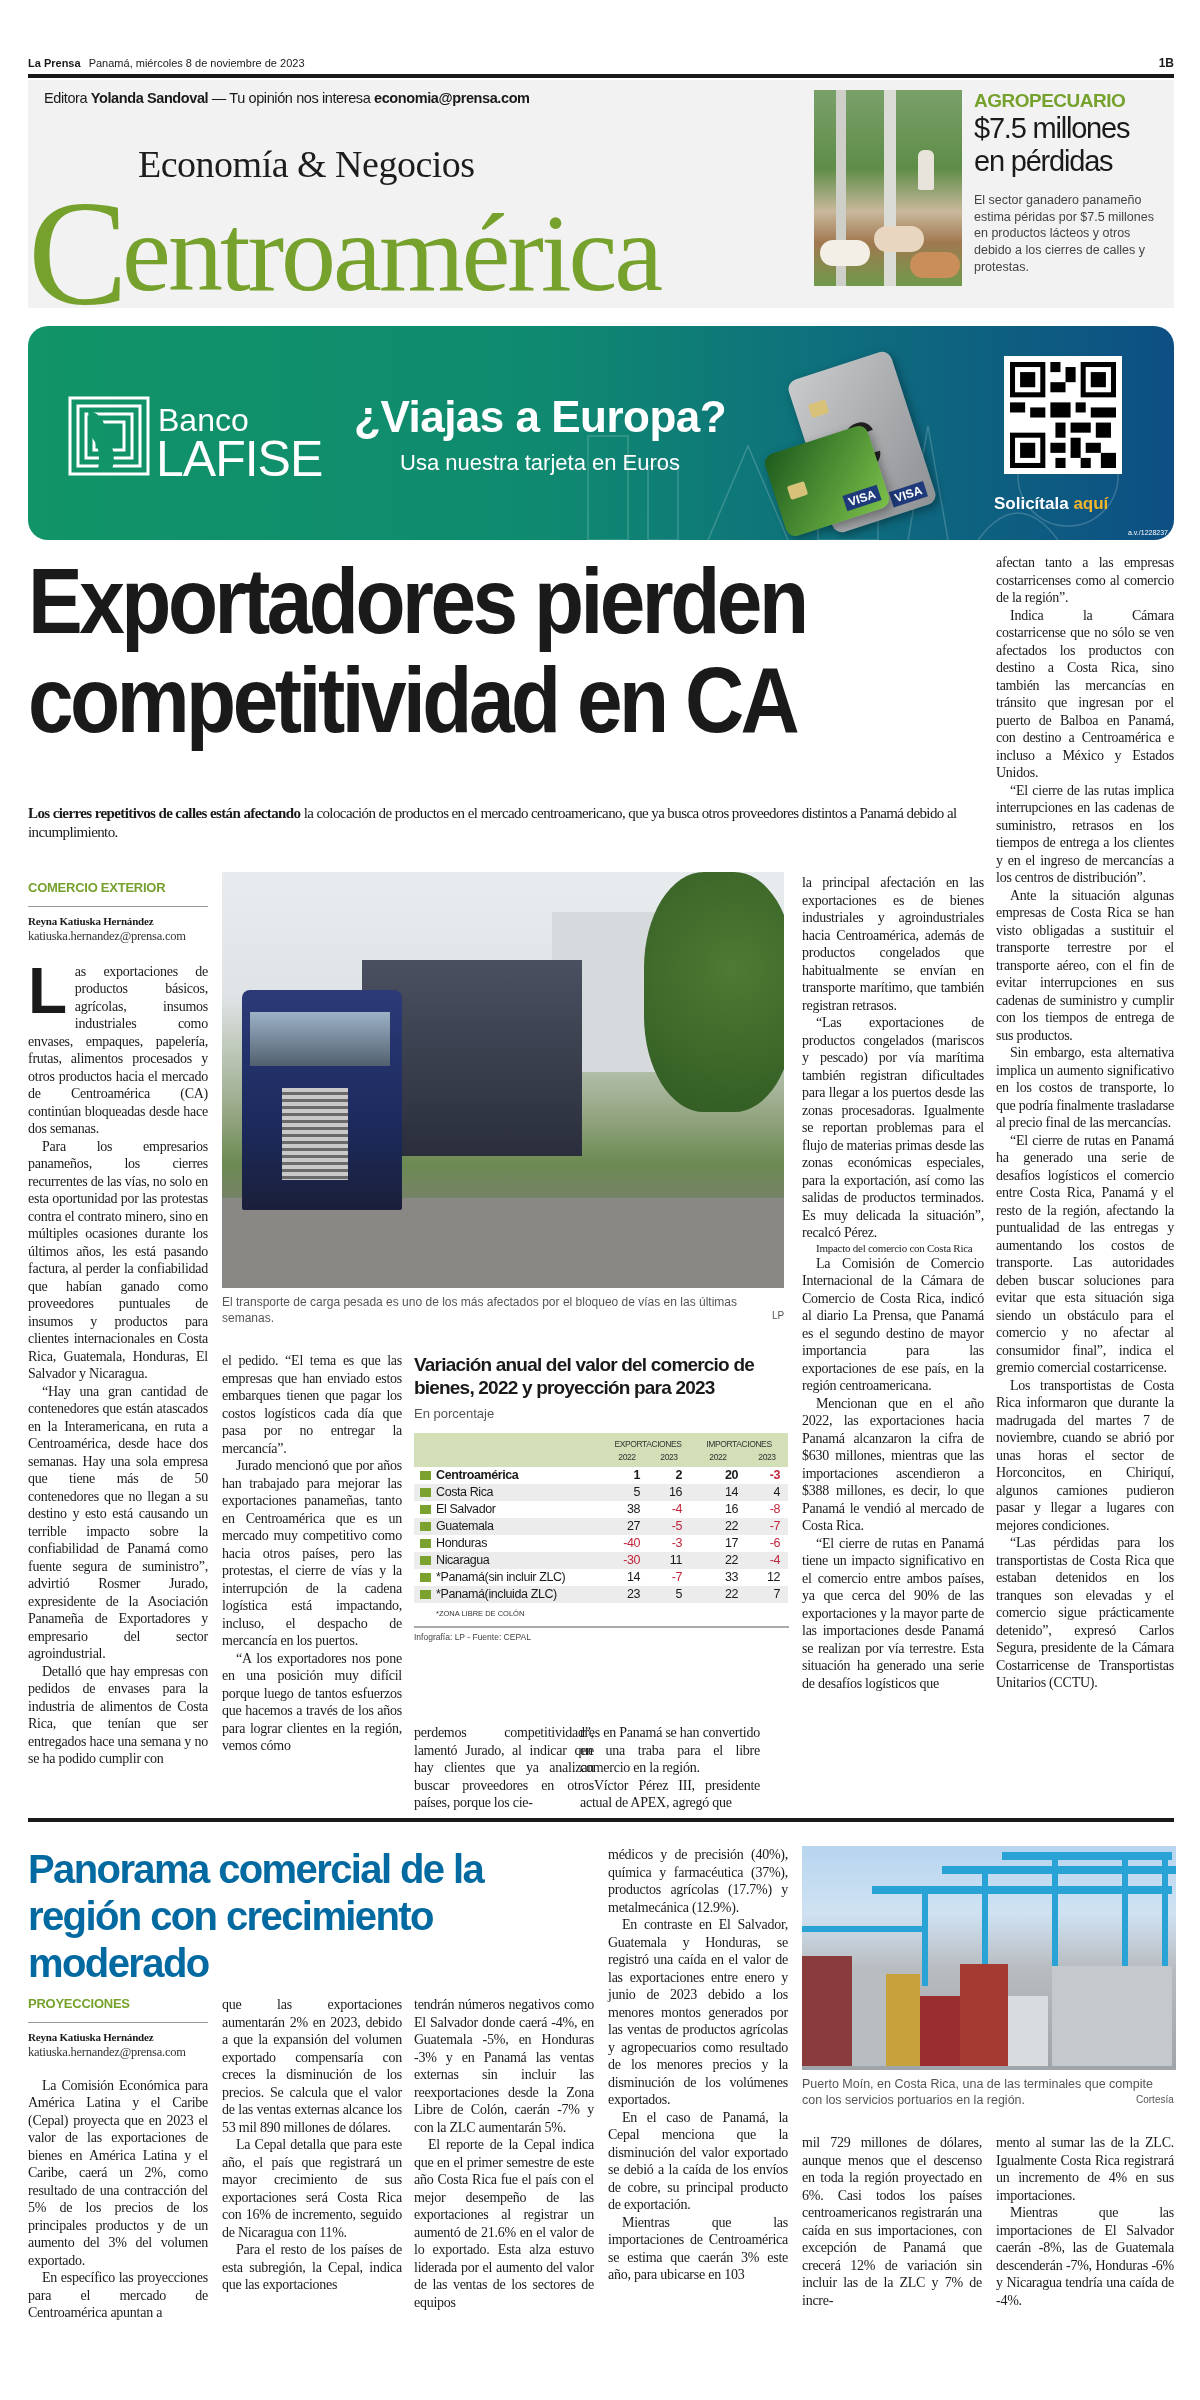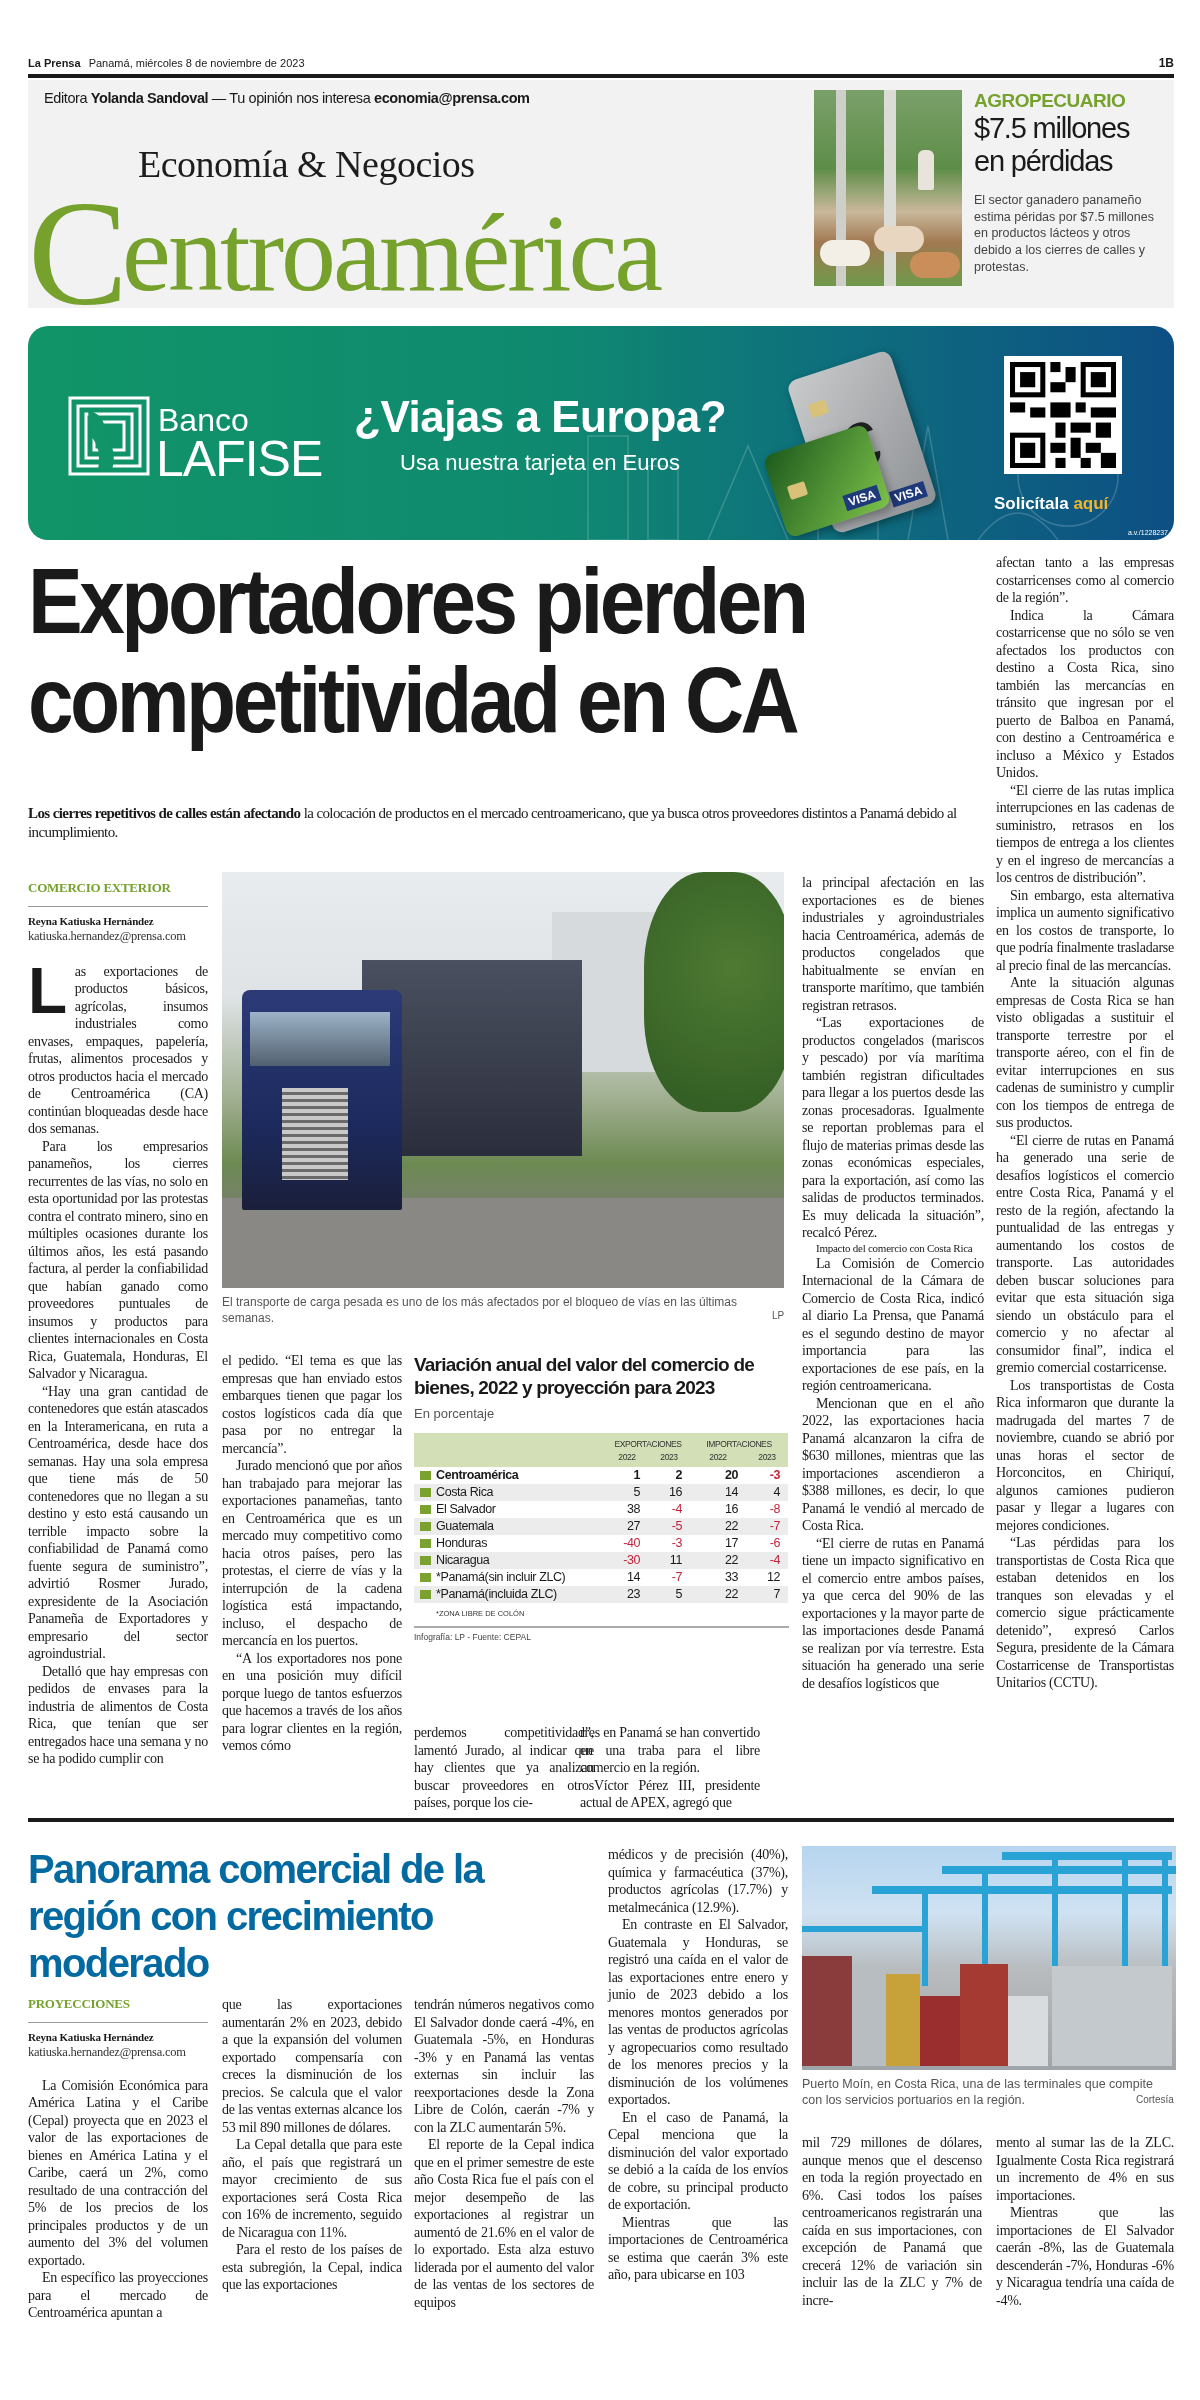--- a/index.html
+++ b/index.html
@@ -46,21 +46,21 @@
   #ad-qr { position: absolute; left: 976px; top: 30px; width: 118px; height: 118px; background: #fff; padding: 6px; }
   #ad-cta { position: absolute; left: 966px; top: 168px; font-family: "Liberation Sans", sans-serif; font-weight: bold; font-size: 17px; color: #fff; }
   #ad-cta span { color: #f3b62b; }
   #ad-code { position: absolute; right: 6px; bottom: 4px; font-family: "Liberation Sans", sans-serif; font-size: 7px; color: #fff; }
 
   
   #headline { position: absolute; left: 28px; top: 552px; width: 960px; font-family: "Liberation Sans", sans-serif; font-weight: bold; font-size: 82px; line-height: 1.08; letter-spacing: -3.5px; color: #1a1a1a; transform: scaleY(1.12); transform-origin: top left; }
   #dek { position: absolute; left: 28px; top: 804px; width: 960px; font-size: 15px; line-height: 1.28; letter-spacing: -0.6px; }
   #dek b { font-weight: bold; }
 
-  .kicker { font-family: Liberation Serif, serif; font-weight: bold; font-size: 13px; color: #76a12d; }
+  .kicker { font-family: Liberation Sans, sans-serif; font-weight: bold; font-size: 13px; color: #76a12d; }
   .kicker-rule { height: 1px; background: #999; }
   .byline { font-weight: bold; font-size: 11px; letter-spacing: -0.2px; }
   .byline-mail { font-size: 12.5px; color: #333; }
 
   .col { position: absolute; font-size: 14px; line-height: 1.25; text-align: justify; hyphens: manual; color: #1a1a1a; letter-spacing: -0.25px; }
   .col p { text-indent: 14px; }
   .col p.noind { text-indent: 0; }
   .col h4 { font-size: 11px; font-weight: normal; text-indent: 14px; line-height: 1.2; }
   .dropcap { float: left; font-family: "Liberation Sans", sans-serif; font-weight: bold; font-size: 64px; line-height: 52px; margin: 2px 8px 0 0; }
 
@@ -336,22 +336,22 @@
   <h4>Impacto del comercio con Costa Rica</h4>
   <p>La Comisión de Comercio Internacional de la Cámara de Comercio de Costa Rica, indicó al diario La Prensa, que Panamá es el segundo destino de mayor importancia para las exportaciones de ese país, en la región centroamericana.</p>
   <p>Mencionan que en el año 2022, las exportaciones hacia Panamá alcanzaron la cifra de $630 millones, mientras que las importaciones ascendieron a $388 millones, es decir, lo que Panamá le vendió al mercado de Costa Rica.</p>
   <p>“El cierre de rutas en Panamá tiene un impacto significativo en el comercio entre ambos países, ya que cerca del 90% de las exportaciones y la mayor parte de las importaciones desde Panamá se realizan por vía terrestre. Esta situación ha generado una serie de desafíos logísticos que</p>
 </div>
 
 <div class="col" style="left:996px; top:554px; width:178px;">
   <p class="noind">afectan tanto a las empresas costarricenses como al comercio de la región”.</p>
   <p>Indica la Cámara costarricense que no sólo se ven afectados los productos con destino a Costa Rica, sino también las mercancías en tránsito que ingresan por el puerto de Balboa en Panamá, con destino a Centroamérica e incluso a México y Estados Unidos.</p>
   <p>“El cierre de las rutas implica interrupciones en las cadenas de suministro, retrasos en los tiempos de entrega a los clientes y en el ingreso de mercancías a los centros de distribución”.</p>
+  <p>Ante la situación algunas empresas de Costa Rica se han visto obligadas a sustituir el transporte terrestre por el transporte aéreo, con el fin de evitar interrupciones en sus cadenas de suministro y cumplir con los tiempos de entrega de sus productos.</p>
   <p>Sin embargo, esta alternativa implica un aumento significativo en los costos de transporte, lo que podría finalmente trasladarse al precio final de las mercancías.</p>
-  <p>Ante la situación algunas empresas de Costa Rica se han visto obligadas a sustituir el transporte terrestre por el transporte aéreo, con el fin de evitar interrupciones en sus cadenas de suministro y cumplir con los tiempos de entrega de sus productos.</p>
   <p>“El cierre de rutas en Panamá ha generado una serie de desafíos logísticos el comercio entre Costa Rica, Panamá y el resto de la región, afectando la puntualidad de las entregas y aumentando los costos de transporte. Las autoridades deben buscar soluciones para evitar que esta situación siga siendo un obstáculo para el comercio y no afectar al consumidor final”, indica el gremio comercial costarricense.</p>
   <p>Los transportistas de Costa Rica informaron que durante la madrugada del martes 7 de noviembre, cuando se abrió por unas horas el sector de Horconcitos, en Chiriquí, algunos camiones pudieron pasar y llegar a lugares con mejores condiciones.</p>
   <p>“Las pérdidas para los transportistas de Costa Rica que estaban detenidos en los tranques son elevadas y el comercio sigue prácticamente detenido”, expresó Carlos Segura, presidente de la Cámara Costarricense de Transportistas Unitarios (CCTU).</p>
 </div>
 
 <div id="section-rule"></div>
 
 <h2 id="headline2">Panorama comercial de la región con crecimiento moderado</h2>
 
 <div class="col" style="left:28px; top:1996px; width:180px;">

